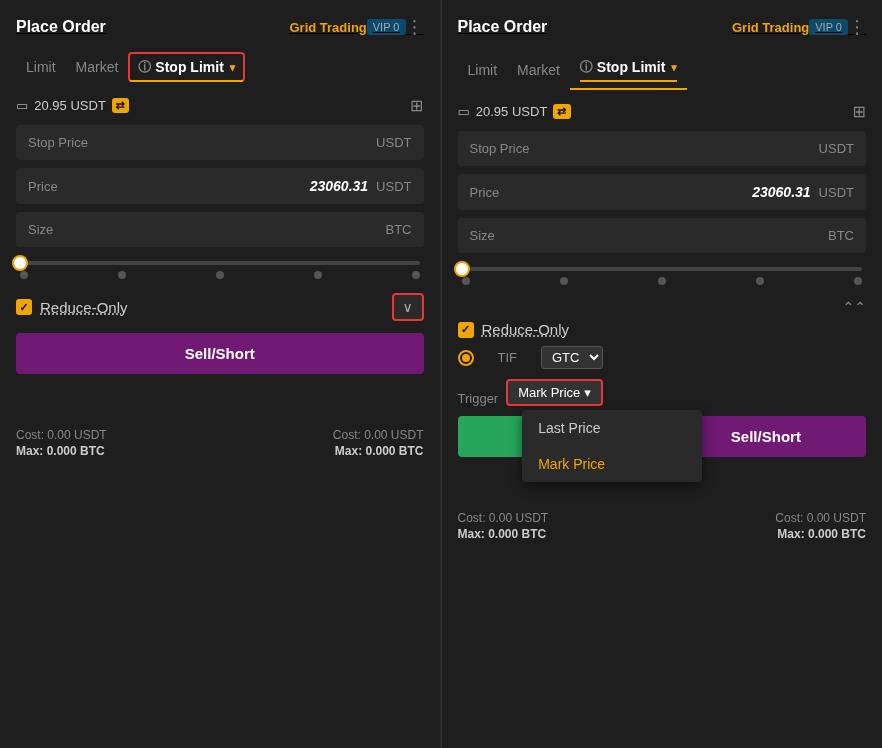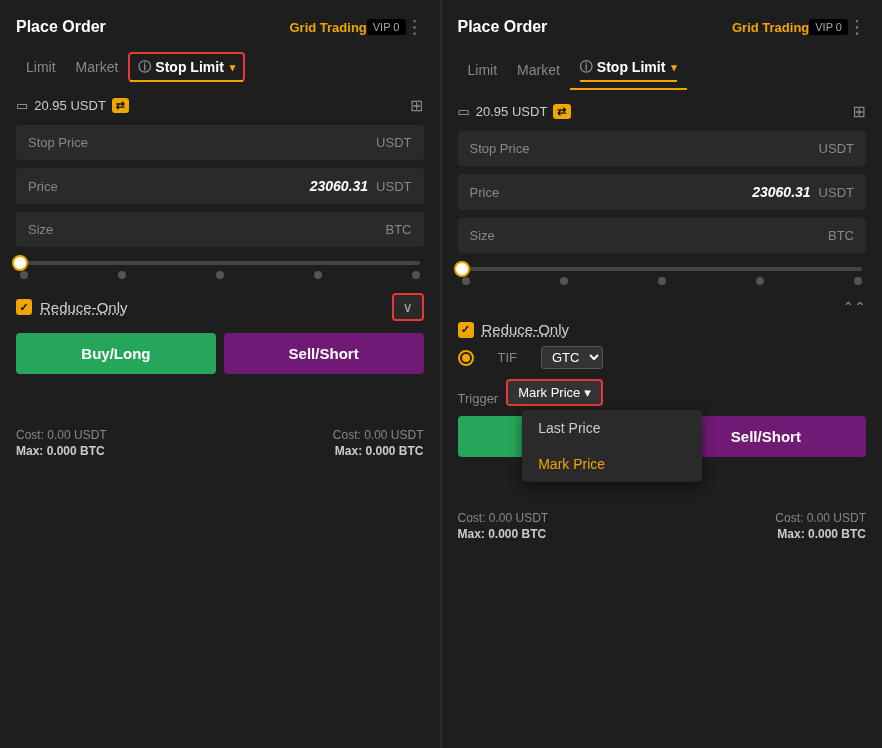--- a/index.html
+++ b/index.html
@@ -19,37 +19,38 @@
       border-right: 1px solid #2a2a2a;
     }
     .panel:last-child { border-right: none; }
 
     
     .panel-header {
       display: flex;
       align-items: center;
       justify-content: space-between;
       margin-bottom: 14px;
+      text-decoration: underline;
     }
     .panel-title {
       font-size: 16px;
       font-weight: 700;
       color: #ffffff;
     }
     .header-right {
       display: flex;
       align-items: center;
     }
     .grid-trading {
       color: #f0a500;
       font-size: 13px;
       font-weight: 600;
     }
     .vip-badge {
-      background: #000000;
+      background: #0c4a6e;
       color: #aaa;
       font-size: 11px;
       padding: 2px 6px;
       border-radius: 3px;
     }
     .more-icon {
       color: #888;
       font-size: 18px;
       cursor: pointer;
     }
@@ -438,21 +439,20 @@
 
     <div style="display:flex; align-items:center; justify-content:space-between; margin-bottom:12px;">
       <div style="display:flex;align-items:center;gap:8px;">
         <div class="checkbox">✓</div>
         <span class="reduce-label">Reduce-Only</span>
       </div>
       <div class="chevron-box">∨</div>
     </div>
 
     <div class="action-buttons">
-      <button class="btn-buy">Buy/Long</button>
       <button class="btn-sell">Sell/Short</button>
     </div>
 
     <div class="cost-row">
       <div class="cost-item">
         <span class="cost-label">Cost: 0.00 USDT</span>
         <span class="cost-value">Max: 0.000 BTC</span>
       </div>
       <div class="cost-item" style="text-align:right;">
         <span class="cost-label">Cost: 0.00 USDT</span>

